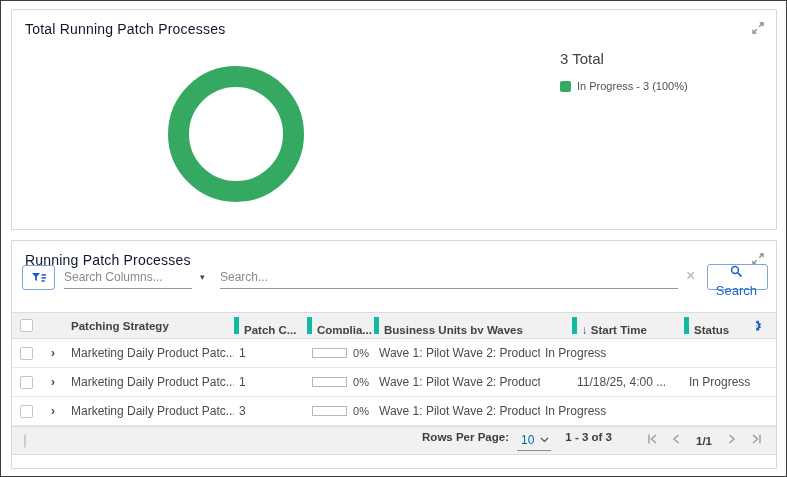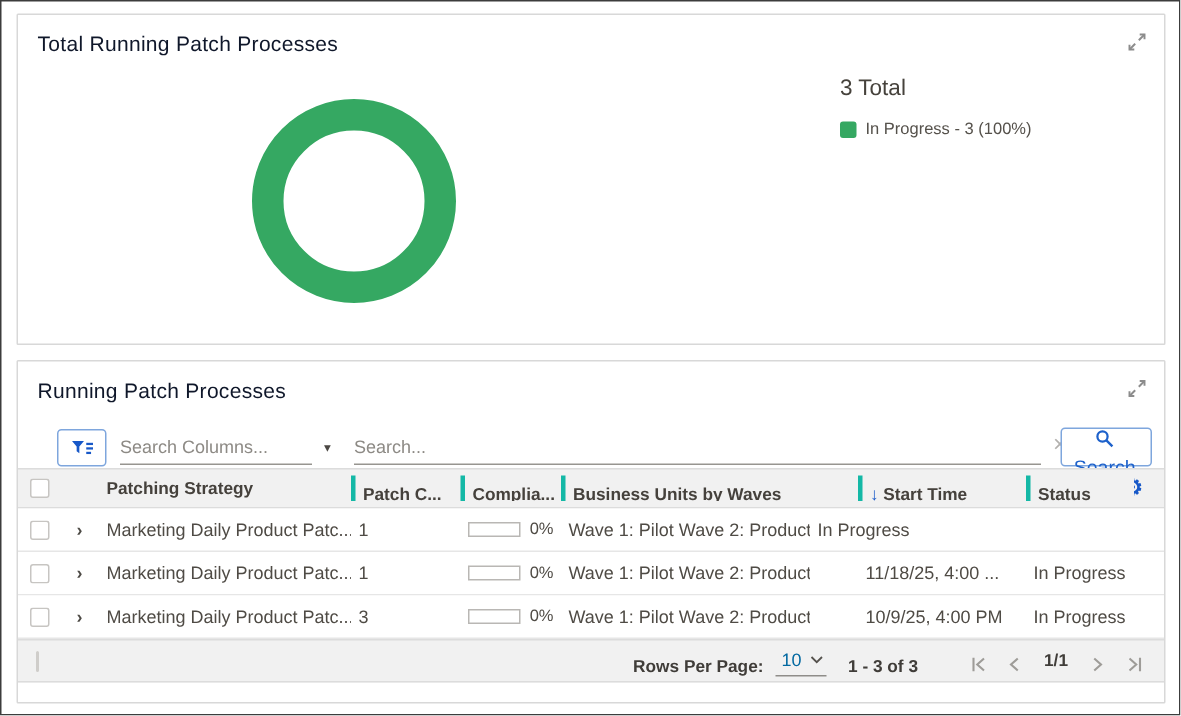--- a/index.html
+++ b/index.html
@@ -38,21 +38,21 @@
   .legend-item { display:flex; align-items:center; margin-top:13px; }
   .legend-swatch {
     width:11px; height:11px; border-radius:2px; background:#35a862;
     margin-right:6px; flex:0 0 auto;
   }
   .legend-label { font-size:11px; color:#55514b; }
 
   
   #panel-table { top:239px; height:229px; }
 
-  .toolbar { position:absolute; left:10px; top:44px; right:8px; height:28px;margin-left:16px; }
+  .toolbar { position:absolute; left:10px; top:23px; right:8px; height:28px; }
   .filter-btn {
     position:absolute; left:0; top:1px; width:33px; height:25px;
     border:1px solid #7ea6dd; border-radius:3px; background:#fff;
     display:flex; align-items:center; justify-content:center; cursor:pointer;
   }
   .u-input {
     border:none; border-bottom:1px solid #979590; background:transparent;
     font-family:"Liberation Sans", sans-serif; font-size:12px; color:#4c4844;
     height:24px; outline:none;
   }
@@ -90,40 +90,40 @@
   .c { padding:0 5px; white-space:nowrap; overflow:hidden; }
   .c-check { width:28px; display:flex; justify-content:center; }
   .c-exp   { width:26px; display:flex; justify-content:center; }
   .c-strategy { width:168px; }
   .c-patch { width:73px; }
   .c-comp  { width:67px; }
   .c-waves { width:166px; }
   .c-start { width:112px;margin-left:32px; }
   .c-status{ width:72px; }
   .c-gear  { flex:1; display:flex; justify-content:flex-end; padding-right:14px; }
-  .g-head .sep { border-left:3px solid #14b8a6; height:17px; line-height:27px; }
+  .g-head .sep { border-left:5px solid #14b8a6; height:17px; line-height:27px; }
   .checkbox {
     width:13px; height:13px; border:1px solid #c7c5c2; border-radius:2px;
     background:#fff; cursor:pointer;
   }
   .row-chevron { font-size:12px; font-weight:bold; color:#4d4a45; cursor:pointer; }
   .sort-arrow { color:#1758c8; margin-right:3px; font-weight:bold; }
   .gear { font-size:15px; color:#1758c8; cursor:pointer; line-height:15px; }
   .pbar-wrap { display:flex; align-items:center; }
   .pbar {
     width:38px; height:10px; border:1px solid #b9b7b4; background:#fff; margin-right:6px;
   }
   .pbar-label { font-size:11px; color:#4f4b45; }
 
   
   .foot-left { padding-left:12px; }
   .foot-checkbox {
     width:14px; height:14px; border:1px solid #cfcdca; border-radius:2px; background:#f9f9f9; cursor:pointer;
   }
-  .foot-right { margin-left:auto; display:flex; align-items:flex-end; padding-right:12px; gap:8px; }
+  .foot-right { margin-left:auto; display:flex; align-items:flex-start; padding-right:12px; gap:8px; }
   .rpp-label { font-weight:bold; }
   .rpp-select {
     display:flex; align-items:center; gap:6px; border-bottom:1px solid #8f8d89;
     padding:2px 2px 3px 4px; cursor:pointer; margin-right:6px;
   }
   .rpp-value { font-size:12px; color:#0369a1; }
   .range-label { font-weight:bold; margin-right:24px; }
   .pg-btn { width:16px; height:16px; display:flex; align-items:center; justify-content:center; cursor:pointer; }
   .pg-label { font-weight:bold; margin:4px 4px; }
   svg { display:block; }
@@ -269,21 +269,20 @@
         <div class="c c-exp">
             <span class="row-chevron">›</span>
           </div>
         <div class="c c-strategy">Marketing Daily Product Patc...</div>
         <div class="c c-patch">3</div>
         <div class="c c-comp pbar-wrap">
           <span class="pbar"></span>
           <span class="pbar-label">0%</span>
         </div>
         <div class="c c-waves">Wave 1: Pilot Wave 2: Product...</div>
-        <div class="c c-start">10/9/25, 4:00 PM</div>
         <div class="c c-status">In Progress</div>
         <div class="c c-gear"></div>
       </div>
 
       <div class="g-row g-foot">
         <div class="foot-left"><span class="foot-checkbox"></span></div>
         <div class="foot-right">
           <span class="rpp-label">Rows Per Page:</span>
           <span class="rpp-select">
             <span class="rpp-value">10</span>

